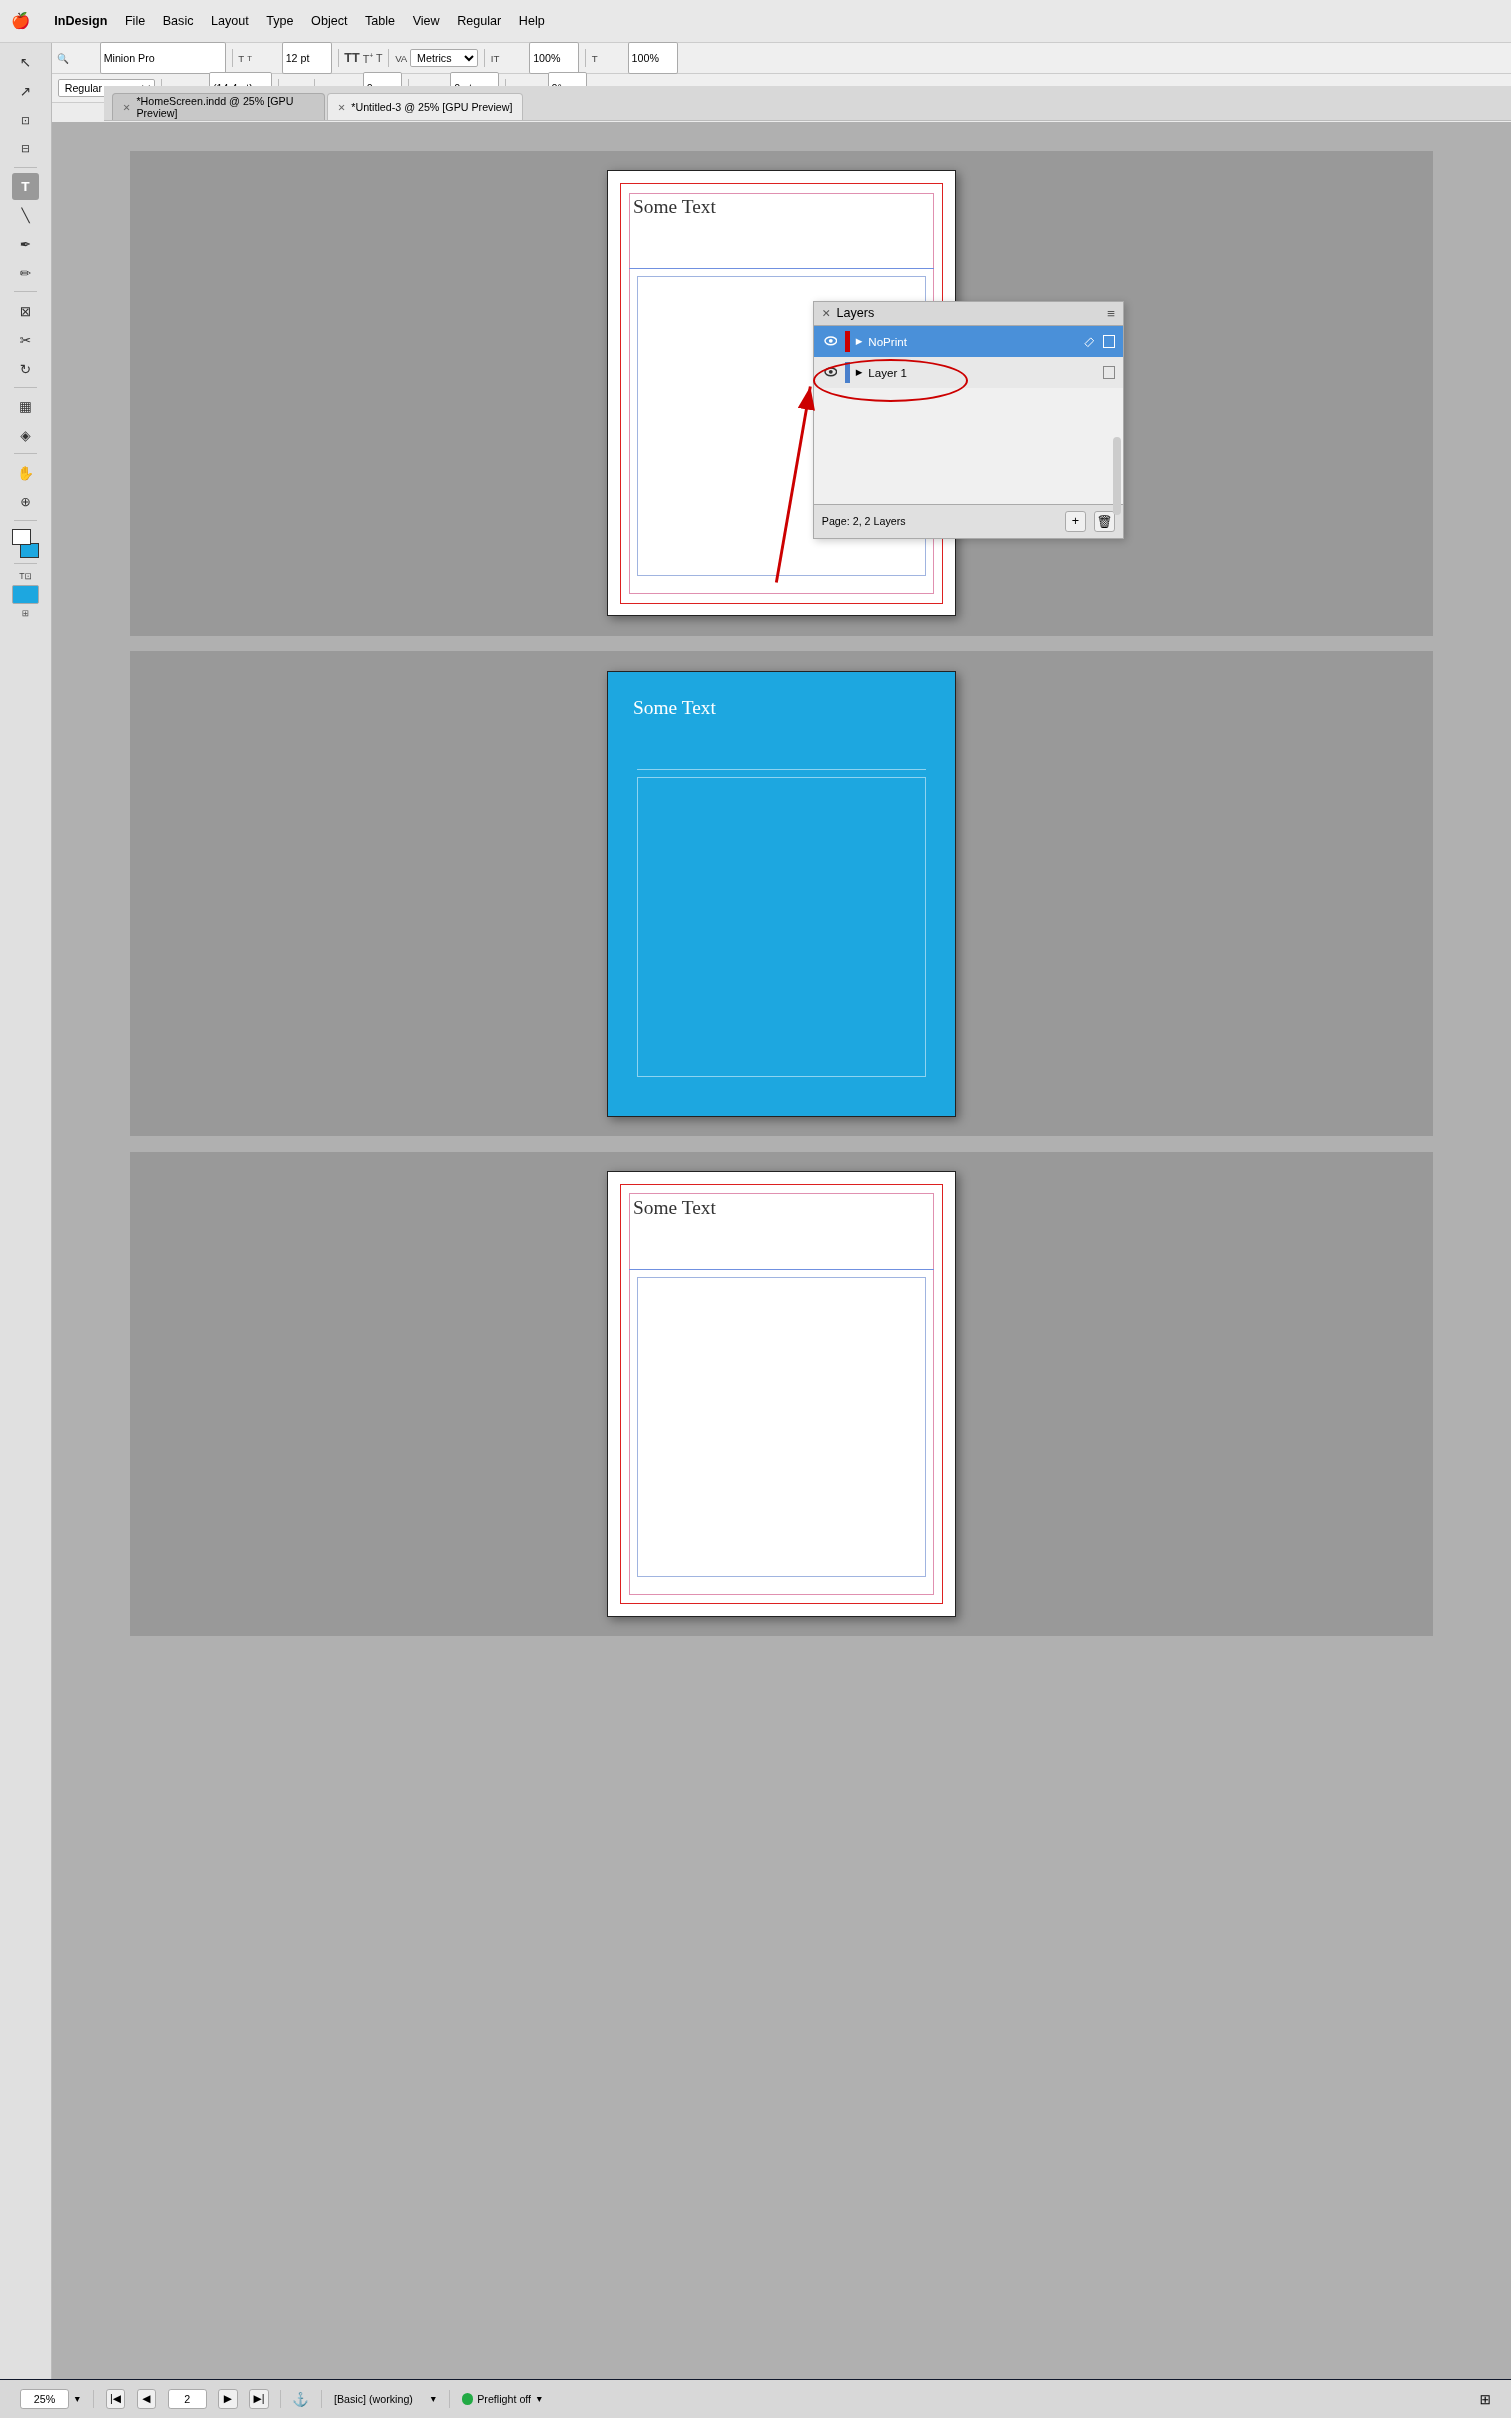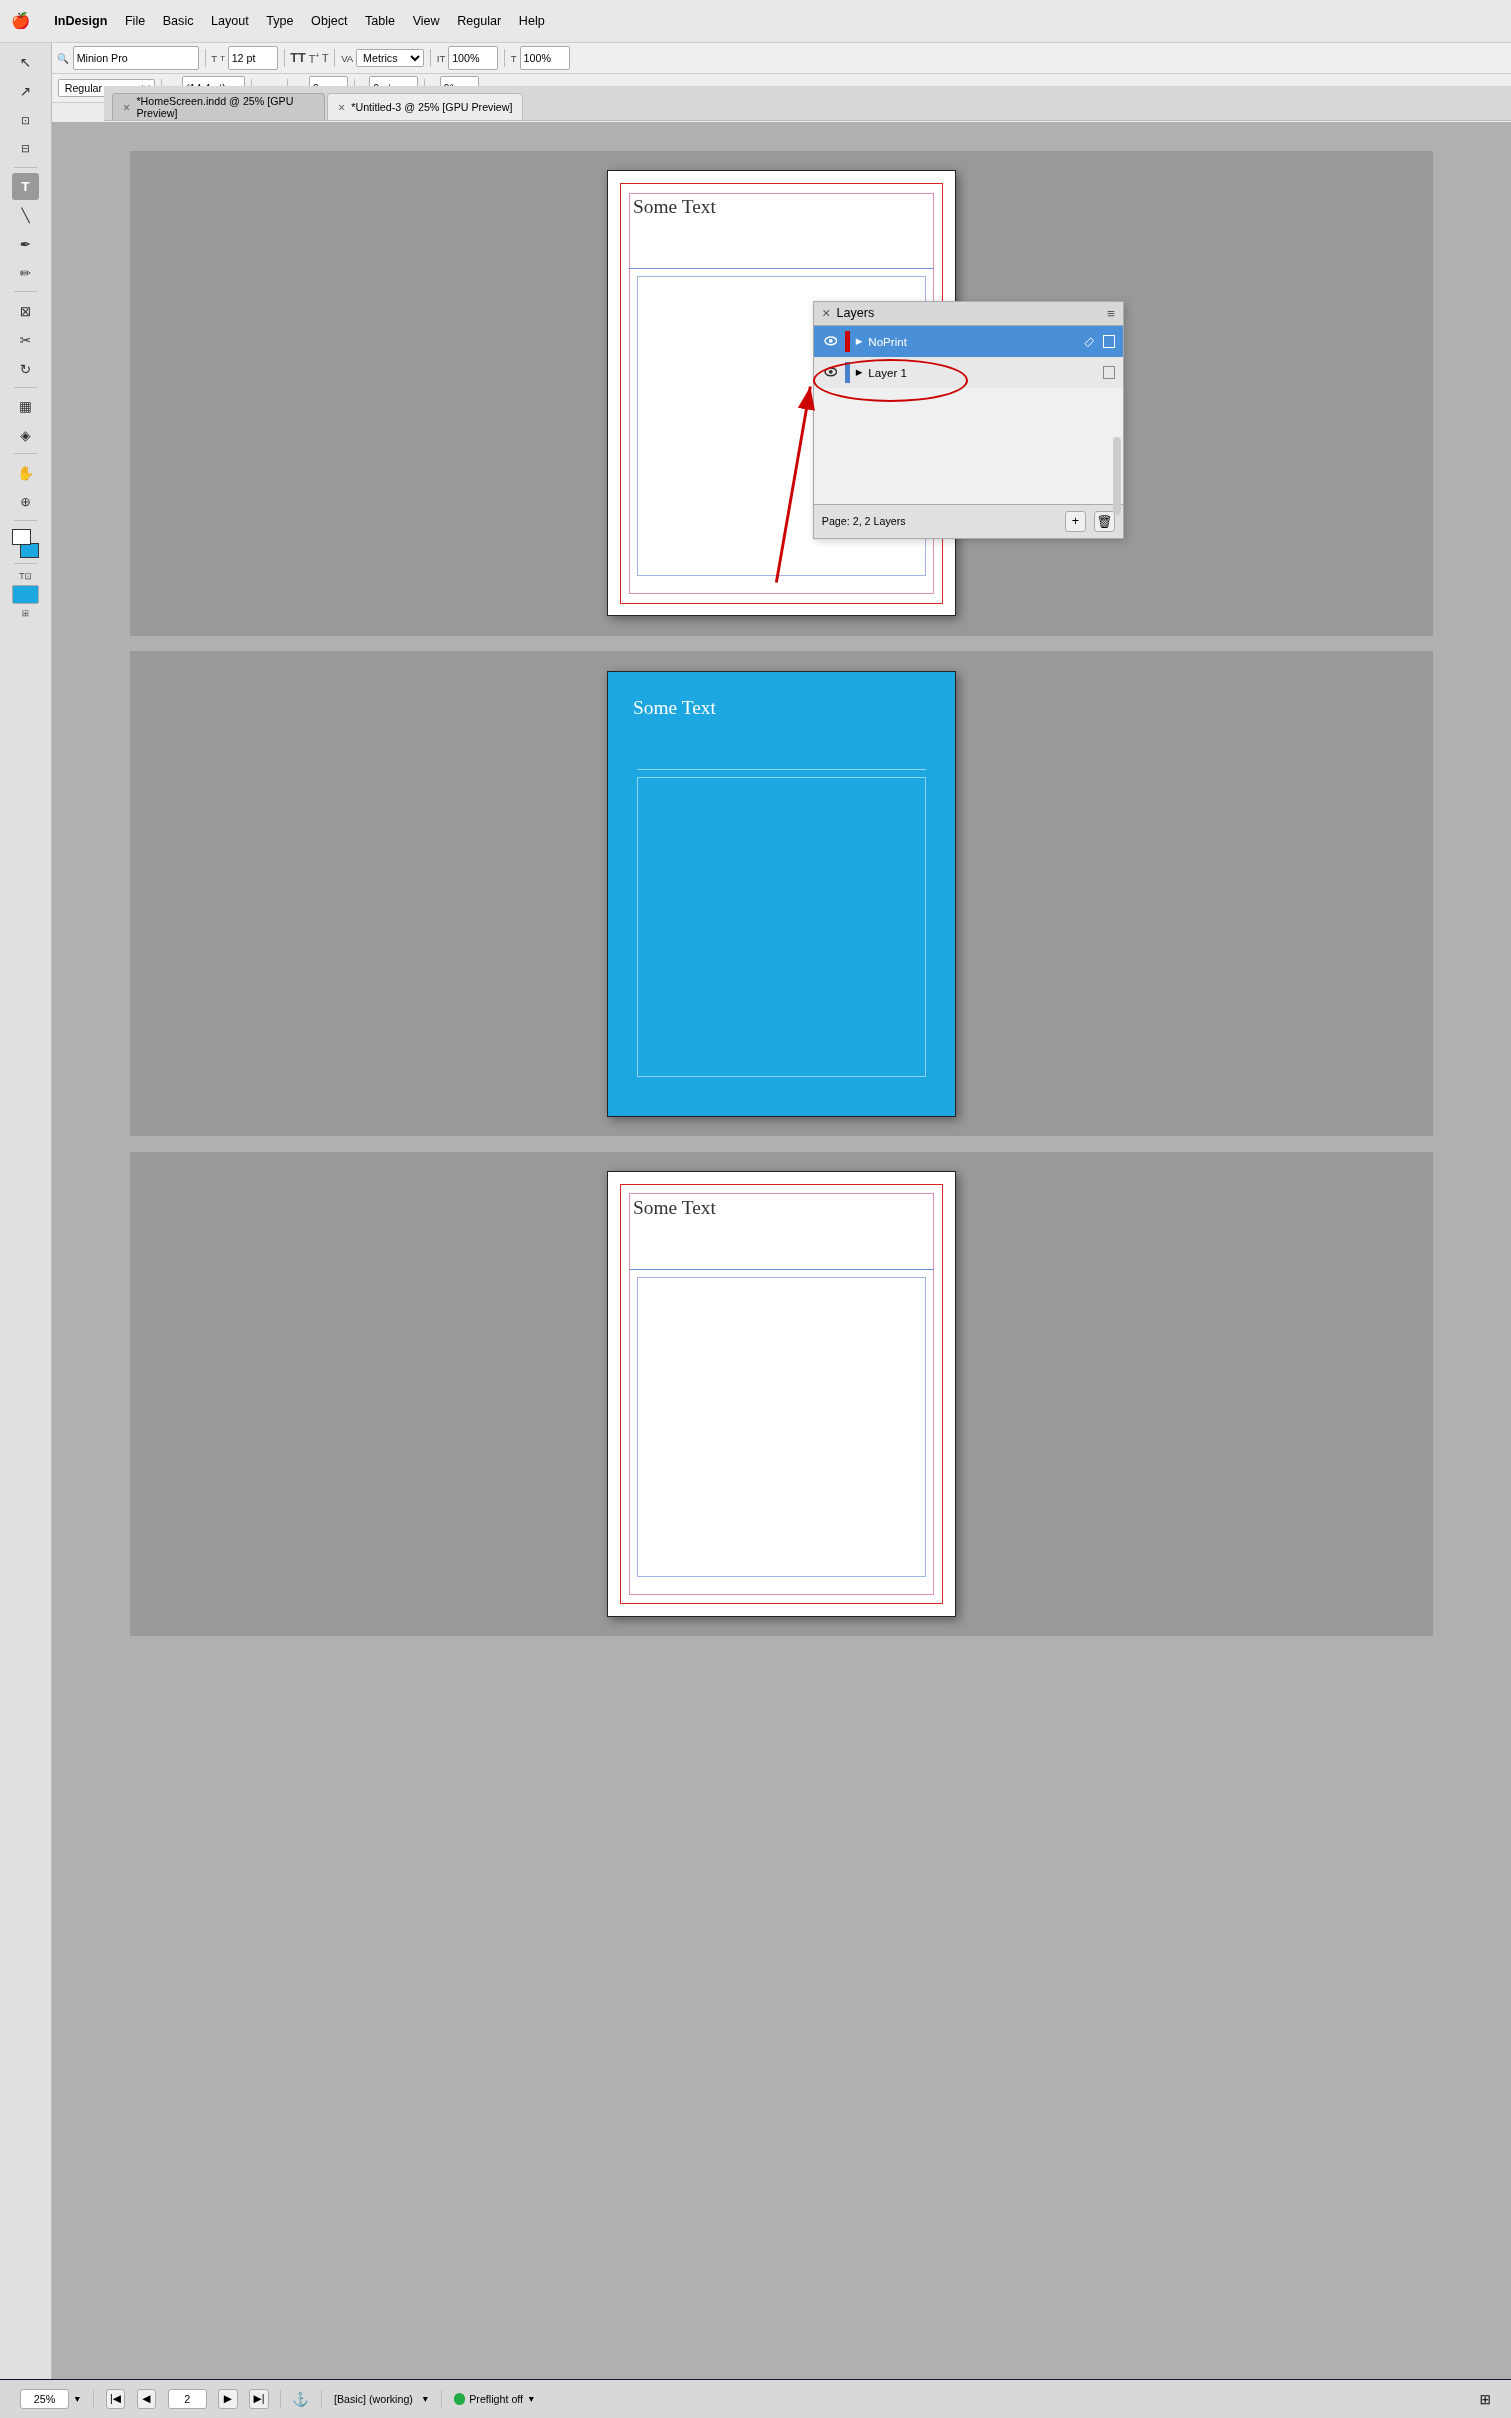--- a/index.html
+++ b/index.html
@@ -40,29 +40,29 @@
     .panel-close-btn { cursor: pointer; font-size: 10.7px; color: #555; }
     .panel-menu-btn { cursor: pointer; font-size: 13.6px; color: #555; }
 
     
     .status-bar { position: absolute; bottom: 0; left: 0; right: 0; height: 39px; background: #d8d8d8; border-top: 1px solid #0f172a; display: flex; align-items: center; padding: 0 20px; gap: 11.6px; font-size: 10.7px; }
     .status-zoom { display: flex; align-items: center; gap: 3.9px; }
     .status-page-input { width: 39px; height: 19.4px; border: 1px solid #aaa; border-radius: 2.9px; text-align: center; font-size: 10.7px; }
     .status-nav-btn { width: 19.4px; height: 19.4px; border: 1px solid #aaa; border-radius: 2.9px; background: #f0f0f0; display: flex; align-items: center; justify-content: center; cursor: pointer; font-size: 10.7px; }
     .status-preflight { display: flex; align-items: center; gap: 3.9px; }
     .preflight-dot { width: 11.6px; height: 11.6px; border-radius: 50%; background: #22aa44; }
-    .status-view { display: flex; align-items: center; gap: 8px; text-align: right; }
+    .status-view { display: flex; align-items: center; gap: 16px; text-align: right; }
     .status-right { margin-left: auto; display: flex; align-items: center; gap: 7.8px; }
     .separator-v { width: 1px; height: 17.5px; background: #bbb; }
 
     
     .toolbars { position: absolute; top: 43px; left: 52px; right: 0; }
     .toolbar-row1 { display: flex; align-items: center; padding: 2.9px 5.8px; gap: 2.9px; background: #efefef; border-bottom: 1px solid #ccc; height: 31px; }
     .toolbar-row2 { display: flex; align-items: center; padding: 1.9px 5.8px; gap: 2.9px; background: #efefef; border-bottom: 1px solid #ccc; height: 29px; }
-    .tr-input { height: 24px; border: 1px solid #aaa; border-radius: 1.9px; font-size: 10.7px; padding: 0 2.9px; background: white; }
+    .tr-input { height: 32px; border: 1px solid #aaa; border-radius: 1.9px; font-size: 10.7px; padding: 0 2.9px; background: white; margin-left: 27px; }
     .tr-select { height: 17.5px; border: 1px solid #aaa; border-radius: 1.9px; font-size: 10.7px; padding: 0 1.9px; background: white; }
     .tr-sep { width: 1px; height: 17.5px; background: #bbb; margin: 0 2.9px; }
     .tr-symbol { font-size: 9.7px; color: #444; }
     .tr-num-input { width: 50px; }
     .tr-large-input { width: 78px; }
 
     
     .layers-scroll-hint { width: 7.8px; height: 78px; background: #ccc; position: absolute; right: 1.9px; top: 49px; border-radius: 3.9px; }
 
     

